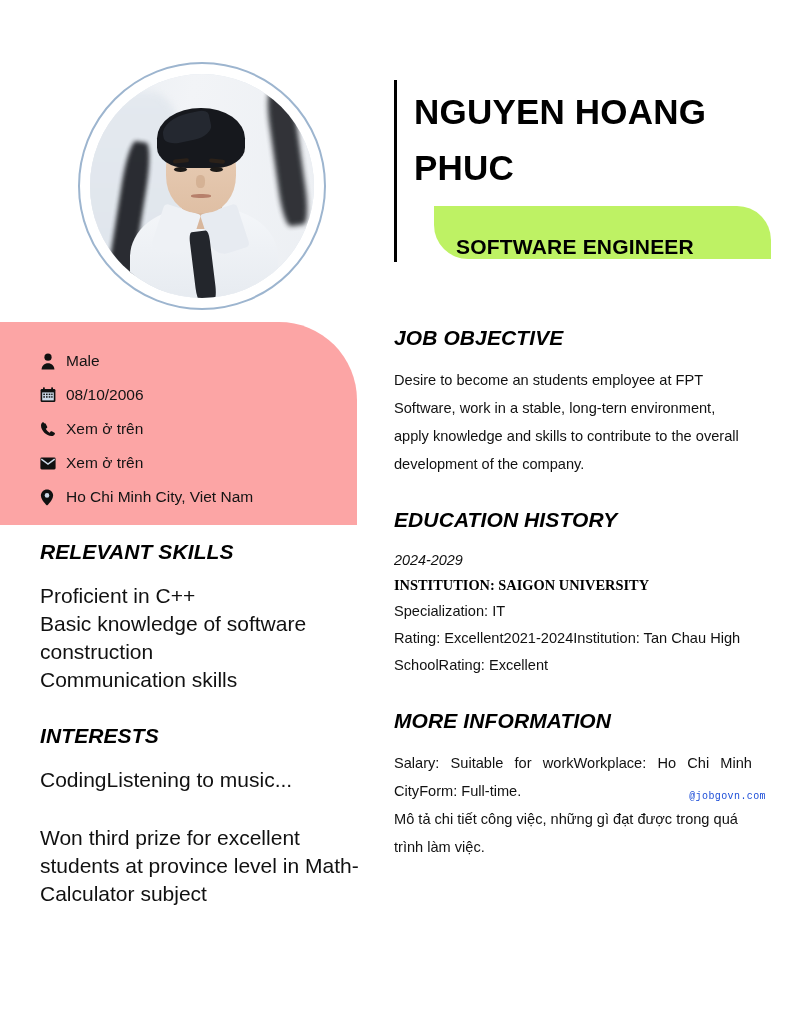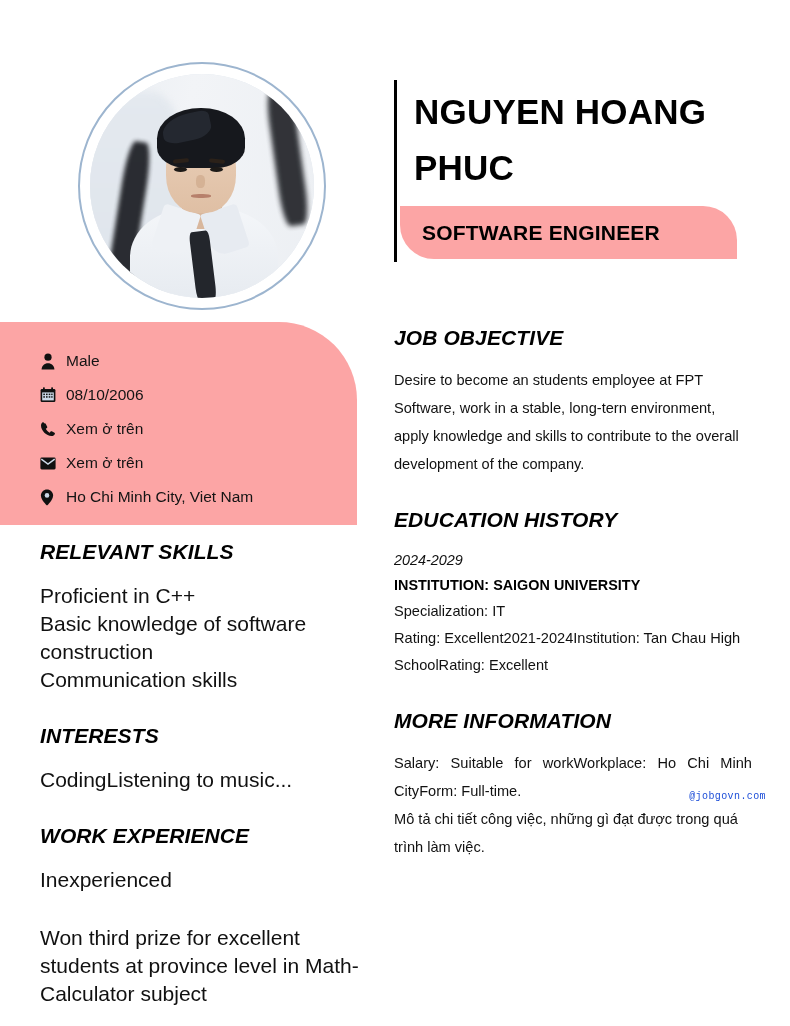--- a/index.html
+++ b/index.html
@@ -167,28 +167,28 @@
     top: 84px;
     width: 350px;
     font-size: 35px;
     font-weight: bold;
     line-height: 56px;
     letter-spacing: .2px;
     color: #000000;
   }
   .role-badge {
     position: absolute;
-    left: 400px;
+    left: 434px;
     top: 206px;
     width: 337px;
     height: 53px;
-    background: #fca5a5;
+    background: #bef264;
     border-radius: 0 34px 0 34px;
     display: flex;
-    align-items: center;
+    align-items: flex-end;
   }
   .role-badge span {
     padding-left: 22px;
     font-size: 21px;
     font-weight: bold;
     color: #000000;
     letter-spacing: .2px;
   }
 
   
@@ -262,20 +262,21 @@
     font-size: 14.4px;
     font-style: italic;
     line-height: 25px;
     color: #111111;
   }
   .edu-inst {
     font-size: 14.4px;
     font-weight: bold;
     line-height: 25px;
     color: #000000;
+    font-family: Liberation Serif, serif;
   }
   .edu-line {
     font-size: 14.6px;
     line-height: 27px;
     color: #111111;
   }
   .muted {
     color: #9a9a9a;
   }
 
@@ -396,24 +397,20 @@
       <div class="body-line">Proficient in C++</div>
       <div class="body-line">Basic knowledge of software construction</div>
       <div class="body-line">Communication skills</div>
     </div>
 
     <div class="sec-block">
       <div class="sec-title">INTERESTS</div>
       <div class="body-line">CodingListening to music...</div>
     </div>
 
-    <div class="sec-block">
-      <div class="sec-title">WORK EXPERIENCE</div>
-      <div class="body-line">Inexperienced</div>
-    </div>
 
     <div class="sec-block">
       <div class="body-line">Won third prize for excellent students at province level in Math-Calculator subject</div>
     </div>
 
   </div>
 
   <div class="col-right">
 
     <div class="sec-block">

